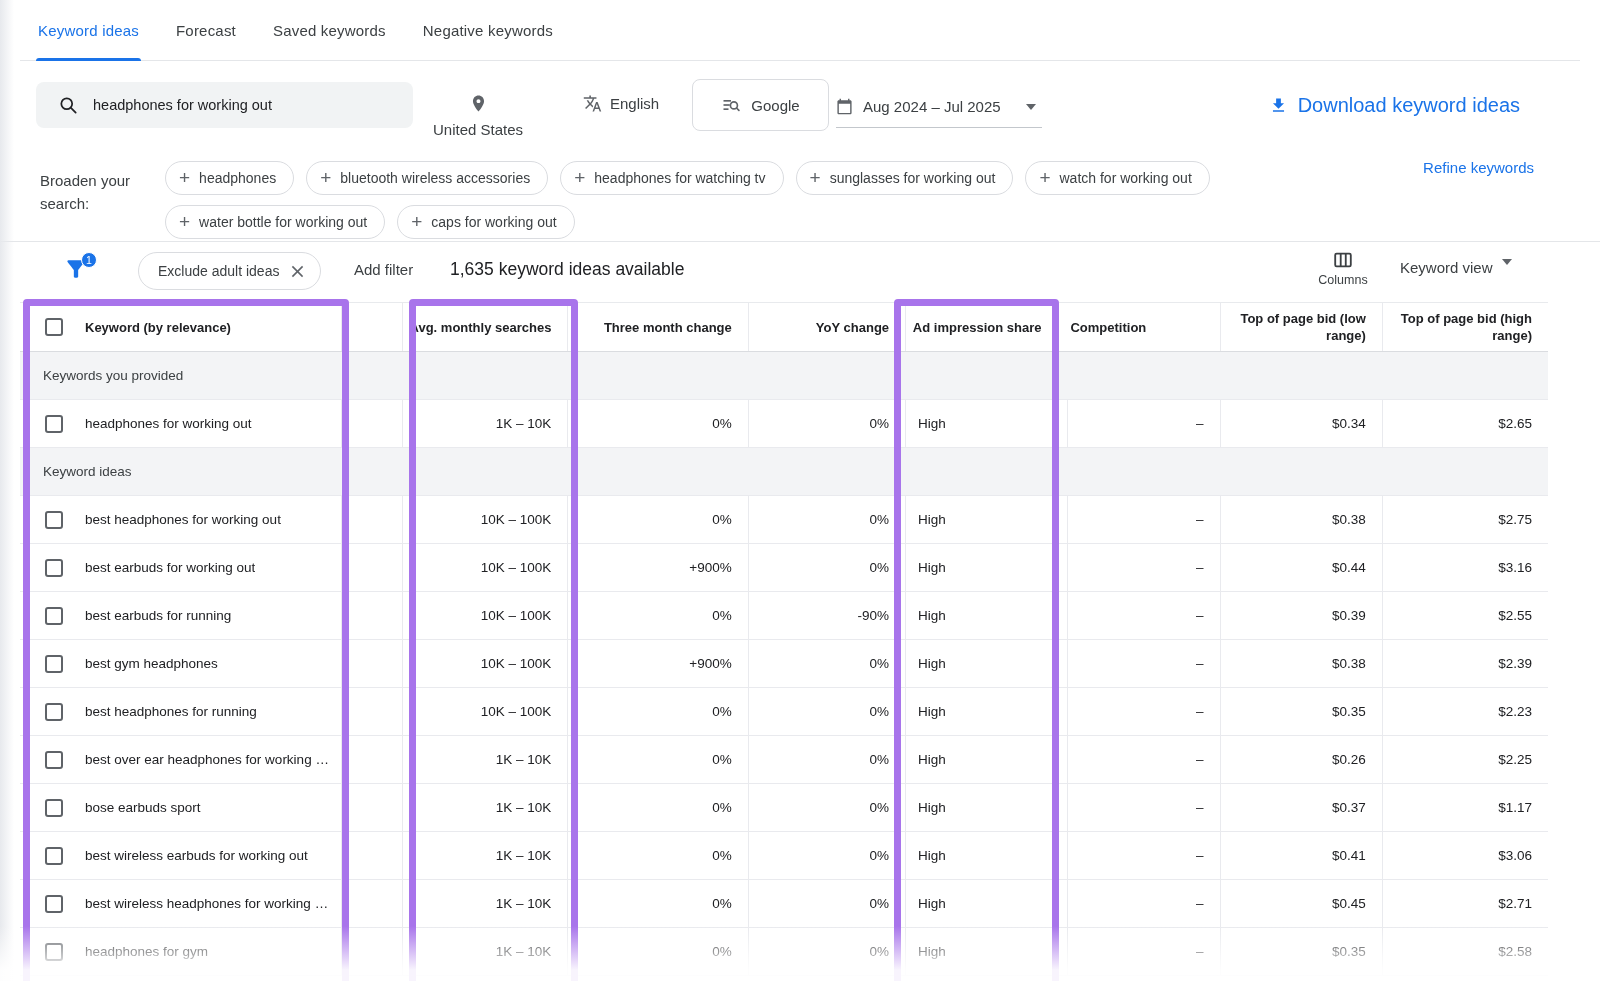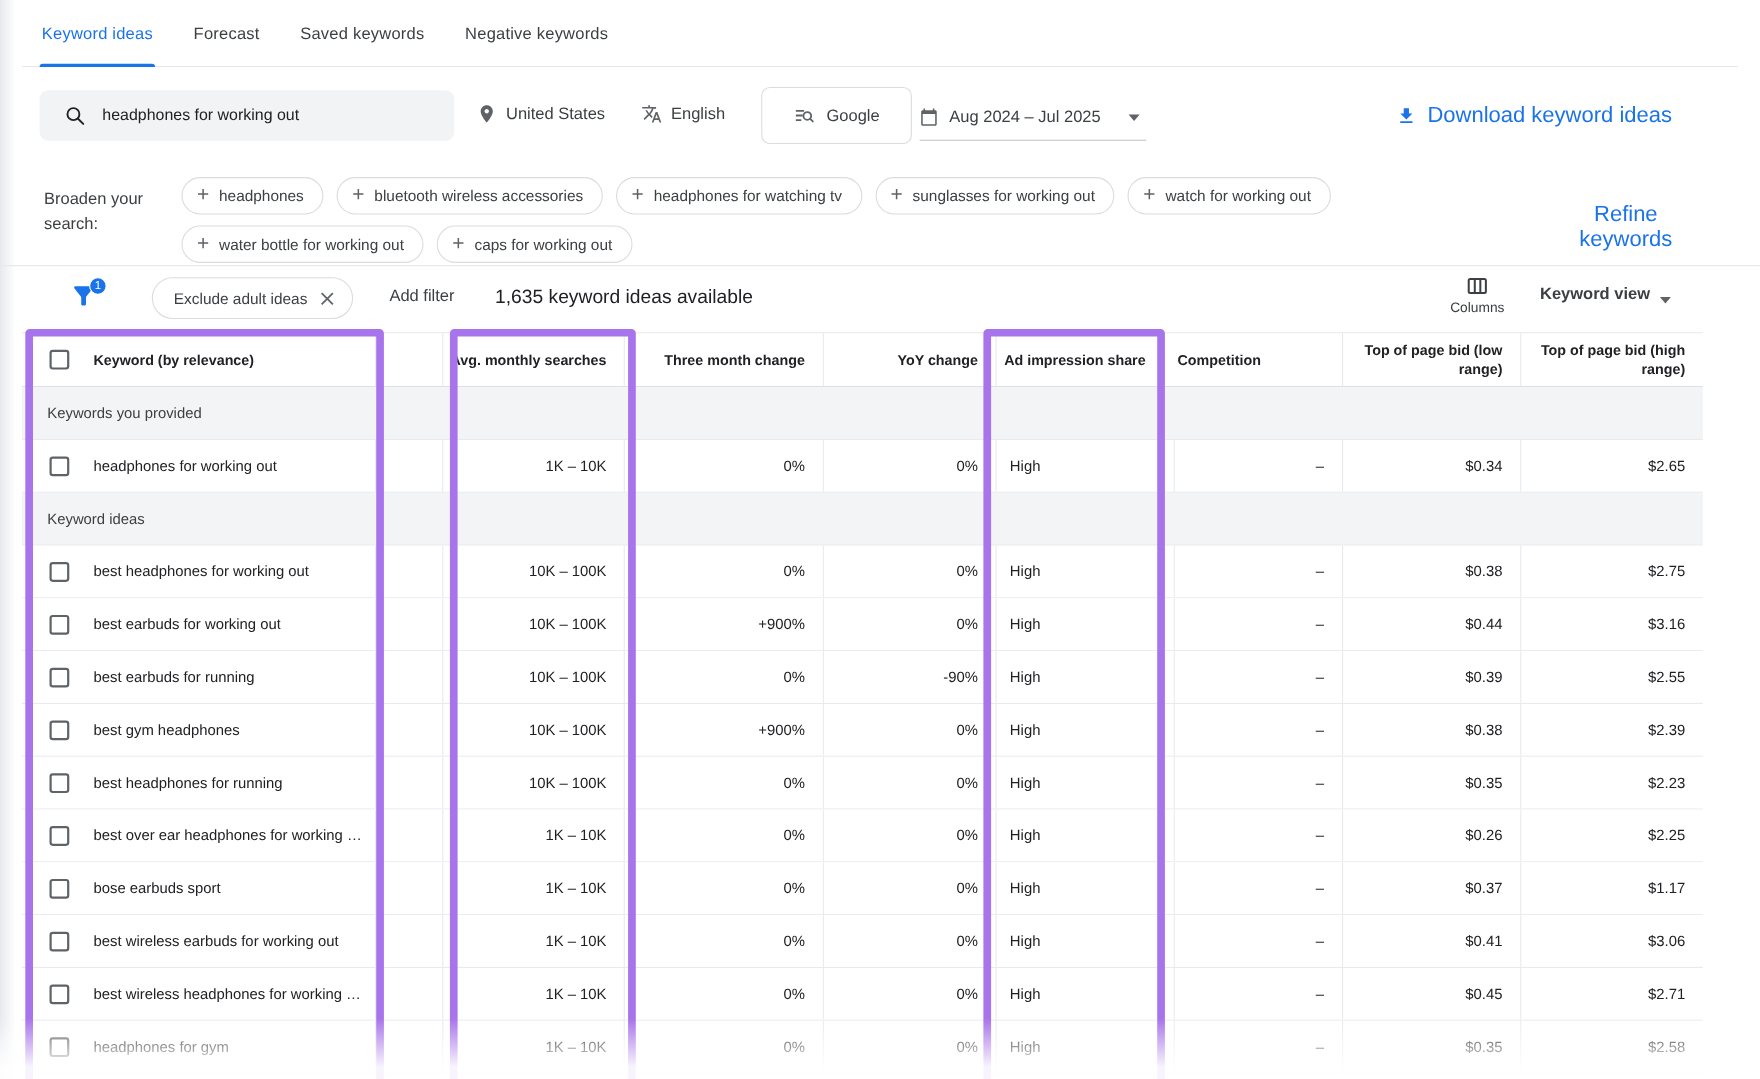--- a/index.html
+++ b/index.html
@@ -22,21 +22,21 @@
     height:3px; background:#1a73e8; border-radius:3px 3px 0 0; }
 
   
   .controls { position:absolute; left:0; top:78px; width:1600px; height:56px; }
   .searchbox { position:absolute; left:36px; top:4px; width:377px; height:46px;
     background:#f1f3f4; border-radius:8px; display:flex; align-items:center;
     gap:14px; padding:0 18px 0 22px; }
   .searchbox .val { font-size:14.5px; color:#202124; }
   .ctl { position:absolute; display:flex; align-items:center; gap:8px;
     font-size:15px; color:#3c4043; top:16px; }
-  .ctl-location { left:433px; }
+  .ctl-location { left:433px;flex-direction:column; }
   .ctl-language { left:583px; }
   .network-box { position:absolute; left:692px; top:1px; width:137px; height:52px;
     border:1px solid #dadce0; border-radius:8px; display:flex; align-items:center;
     justify-content:center; gap:10px; font-size:15px; color:#3c4043; }
   .date-ctl { position:absolute; left:836px; top:8px; width:206px; height:42px;
     display:flex; align-items:center; gap:10px; font-size:15px; color:#3c4043;
     border-bottom:1px solid #c3c7cc; }
   .date-ctl .caret { margin-left:auto; margin-right:6px; }
   .download { position:absolute; right:80px; top:16px; display:flex; align-items:center;
     gap:10px; font-size:20px; font-weight:500; color:#1a73e8; cursor:pointer; }
@@ -48,40 +48,40 @@
   .broaden { position:absolute; left:0; top:152px; width:1600px; height:90px;
     border-bottom:1px solid #e4e6e9; }
   .broaden-label { position:absolute; left:40px; top:17px; width:104px;
     font-size:15px; color:#3c4043; line-height:23px; }
   .chips { position:absolute; left:165px; top:9px; width:1115px;
     display:flex; flex-wrap:wrap; gap:10px 12px; }
   .chip { height:34px; border:1px solid #dadce0; border-radius:17px;
     display:flex; align-items:center; gap:9px; padding:0 17px 0 13px;
     font-size:14px; color:#3c4043; cursor:pointer; background:#fff; }
   .chip .plus { font-size:19px; color:#5f6368; font-weight:400; line-height:1; margin-top:-2px; }
-  .refine { position:absolute; right:66px; top:32px; width:112px; text-align:center;
-    font-size:20px; font-weight:500; color:#1a73e8; line-height:23px; cursor:pointer; }
+  .refine { position:absolute; right:66px; top:4px; width:112px; text-align:right;
+    font-size:15px; font-weight:500; color:#1a73e8; line-height:23px; cursor:pointer; }
 
   
   .filterbar { position:absolute; left:0; top:242px; width:1600px; height:60px; }
   .funnel-wrap { position:absolute; left:63px; top:14px; width:32px; height:32px; cursor:pointer; }
   .funnel-badge { position:absolute; right:-2px; top:-4px; width:16px; height:16px;
     border-radius:50%; background:#1a73e8; color:#fff; font-size:10.5px; font-weight:500;
     display:flex; align-items:center; justify-content:center; border:1.5px solid #fff; }
   .exclude-chip { position:absolute; left:138px; top:10px; height:38px;
     border:1px solid #dadce0; border-radius:19px; display:flex; align-items:center;
     gap:12px; padding:0 16px 0 19px; font-size:14px; color:#3c4043; background:#fff; cursor:pointer; }
   .addfilter { position:absolute; left:354px; top:19px; font-size:15px; font-weight:500;
     color:#3c4043; cursor:pointer; }
   .count { position:absolute; left:450px; top:17px; font-size:17.5px; color:#202124; }
   .columns-btn { position:absolute; left:1310px; top:7px; width:66px; text-align:center;
     cursor:pointer; color:#3c4043; }
   .columns-btn .lbl { font-size:12.5px; margin-top:2px; }
-  .view-btn { position:absolute; left:1400px; top:17px; display:flex; align-items:flex-end;
-    gap:9px; font-size:15px; font-weight:700; color:#3c4043; cursor:pointer; }
+  .view-btn { position:absolute; left:1400px; top:17px; display:flex; align-items:flex-start;
+    gap:9px; font-size:15px; font-weight:400; color:#3c4043; cursor:pointer; }
 
   
   .table { position:absolute; left:20px; top:302px; width:1528px; }
   .trow, .thead { display:flex; width:1528px; }
   .thead { height:50px; border-top:1px solid #e8eaed; border-bottom:1px solid #dadce0; }
   .trow { height:48px; border-bottom:1px solid #e9eaee; background:#fff; }
   .srow { height:48px; border-bottom:1px solid #e9eaee; background:#f3f4f6;
     display:flex; align-items:center; padding-left:23px; font-size:13.5px; color:#3c4043; }
   .cell { height:100%; display:flex; align-items:center; border-right:1px solid #e9eaee;
     font-size:13.5px; color:#202124; }

